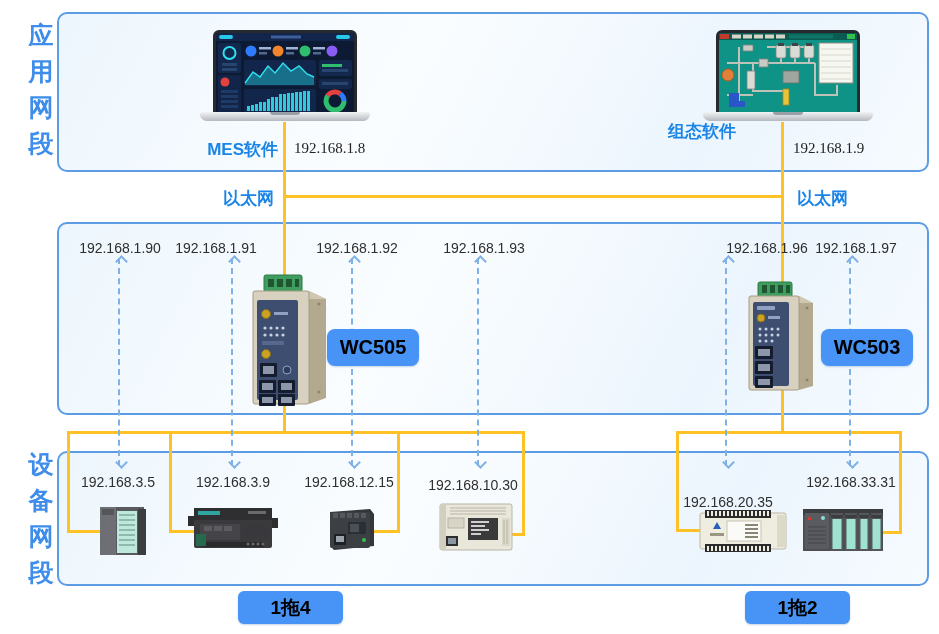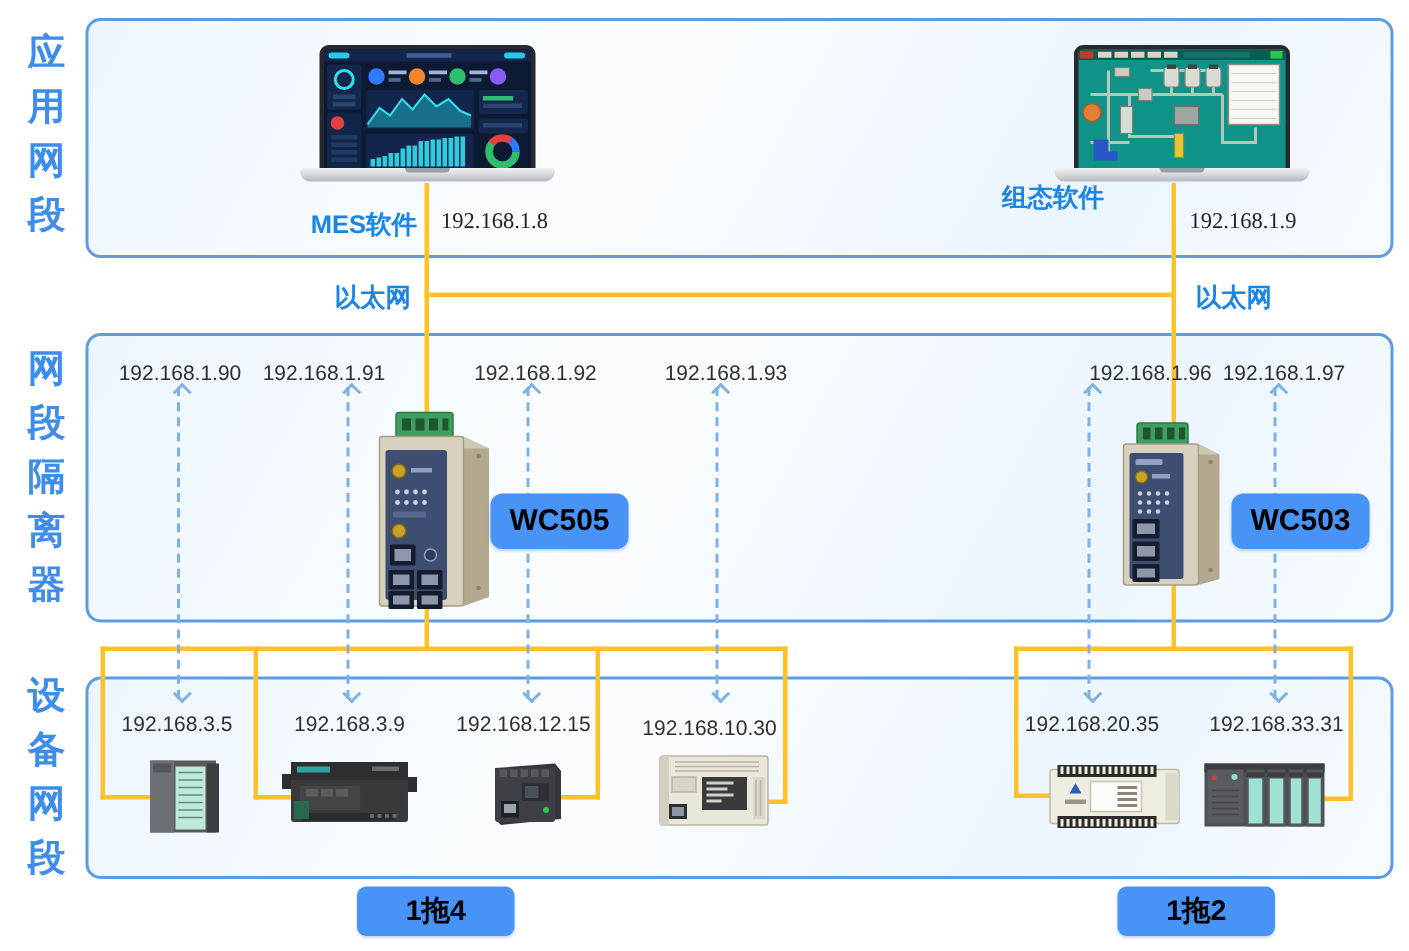--- a/index.html
+++ b/index.html
@@ -1,21 +1,21 @@
 <!DOCTYPE html>
 <html><head>
 <meta charset="utf-8">
 <style>
   html,body{margin:0;padding:0;background:#fff;}
   .canvas{position:relative;width:939px;height:634px;background:#ffffff;overflow:hidden;
           font-family:"Liberation Sans","DejaVu Sans",sans-serif;}
   .segment{position:absolute;border:2px solid #5B9CE4;border-radius:10px;
            background:linear-gradient(118deg,#EDF6FD 0%,#FAFDFF 40%,#ECF5FD 75%,#F6FBFF 100%);}
   .seg-label{position:absolute;width:32px;font-weight:bold;font-size:25px;line-height:36px;
-             color:#3E8DEA;text-align:center;word-break:break-all;}
+             color:#3E8DEA;text-align:center;word-break:break-all;margin-left:10px;}
   .yline{position:absolute;background:#FFC226;}
   .varrow{position:absolute;width:2px;border-left:2px dashed #7EB1E5;}
   .varrow::before,.varrow::after{content:"";position:absolute;width:7px;height:7px;left:-3px;}
   .varrow::before{top:-1px;border-top:2px solid #7EB1E5;border-left:2px solid #7EB1E5;transform:rotate(45deg);}
   .varrow::after{bottom:-1px;border-bottom:2px solid #7EB1E5;border-right:2px solid #7EB1E5;transform:rotate(45deg);}
   .ip{position:absolute;font-size:14px;color:#2E2E2E;transform:translateX(-50%);white-space:nowrap;}
   .ip-top{position:absolute;font-size:15px;color:#222;white-space:nowrap;font-family:Liberation Serif, serif;}
   .dev-label{position:absolute;font-weight:bold;font-size:17px;color:#1A85E6;white-space:nowrap;}
   .badge{position:absolute;background:#4794F6;color:#000000;font-weight:bold;text-align:center;
          box-shadow:0 1px 2px rgba(40,90,160,.25);}
@@ -33,21 +33,20 @@
 </head>
 <body>
 
 <div class="canvas">
 
   <div class="segment" style="left:57px;top:12px;width:868px;height:156px;"></div>
   <div class="segment" style="left:57px;top:222px;width:868px;height:189px;"></div>
   <div class="segment" style="left:57px;top:451px;width:868px;height:131px;"></div>
 
   <div class="seg-label" style="left:15px;top:17px;">应用网段</div>
-  <div class="seg-label" style="left:15px;top:228px;">网段隔离器</div>
   <div class="seg-label" style="left:15px;top:446px;">设备网段</div>
 
   <div class="yline" style="left:283px;top:122px;width:3px;height:311px;"></div>
   <div class="yline" style="left:781px;top:122px;width:3px;height:311px;"></div>
   <div class="yline" style="left:283px;top:195px;width:501px;height:3px;"></div>
 
   <div class="yline" style="left:67px;top:431px;width:458px;height:3px;"></div>
   <div class="yline" style="left:67px;top:431px;width:3px;height:102px;"></div>
   <div class="yline" style="left:67px;top:530px;width:36px;height:3px;"></div>
   <div class="yline" style="left:169px;top:431px;width:3px;height:102px;"></div>
@@ -291,21 +290,21 @@
     </svg>
   </div>
 
   <div class="badge model" style="left:327px;top:329px;">WC505</div>
   <div class="badge model" style="left:821px;top:329px;">WC503</div>
 
   <div class="ip" style="left:118px;top:474px;">192.168.3.5</div>
   <div class="ip" style="left:233px;top:474px;">192.168.3.9</div>
   <div class="ip" style="left:349px;top:474px;">192.168.12.15</div>
   <div class="ip" style="left:473px;top:477px;">192.168.10.30</div>
-  <div class="ip" style="left:728px;top:474px;">192.168.20.35</div>
+  <div class="ip" style="left:728px;top:494px;">192.168.20.35</div>
   <div class="ip" style="left:851px;top:474px;">192.168.33.31</div>
 
   <div class="dev" style="left:98px;top:505px;">
     <svg width="52" height="52" viewBox="0 0 52 52">
       <rect x="2" y="2" width="44" height="48" fill="#595A5E"></rect>
       <rect x="2" y="2" width="16" height="48" fill="#6E6F74"></rect>
       <rect x="40" y="4" width="8" height="46" fill="#3C3D40"></rect>
       <rect x="19" y="6" width="20" height="42" fill="#BFE8DC"></rect>
       <g stroke="#5E8B7D" stroke-width="1">
           <line x1="21" y1="10" x2="37" y2="10"></line>

